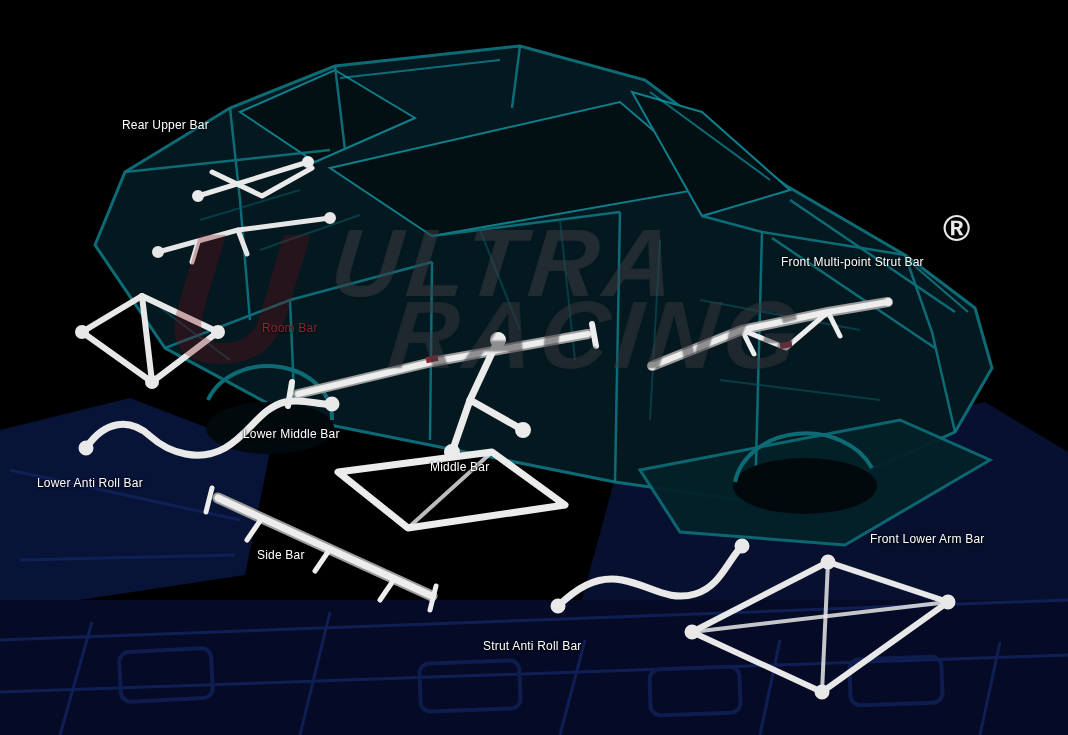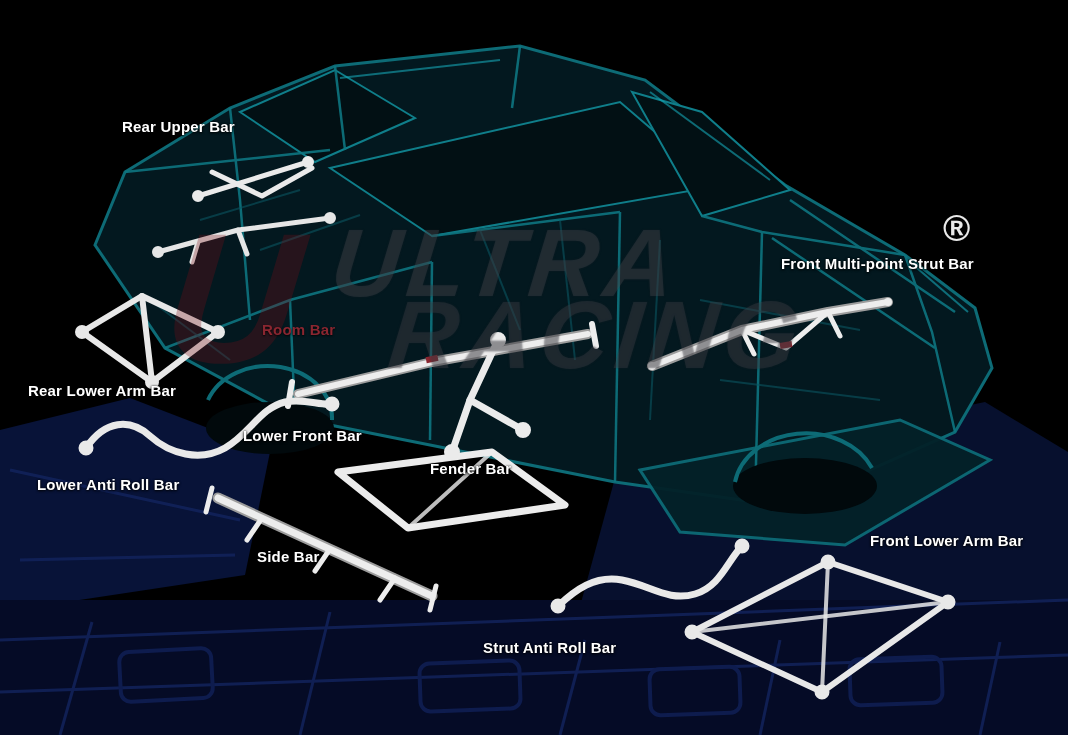--- a/index.html
+++ b/index.html
@@ -3,21 +3,21 @@
 <meta charset="utf-8">
 <style>
   * { margin:0; padding:0; box-sizing:border-box; }
   html,body { background:#111; }
   .stage {
     position:relative; width:1068px; height:735px; background:#000;
     overflow:hidden; font-family:"Liberation Sans", sans-serif;
   }
   .scene-svg { position:absolute; left:0; top:0; width:1068px; height:735px; }
   .part-label {
-    position:absolute; color:#ffffff; font-weight:700; font-size:15px;
+    position:absolute; color:#ffffff; font-weight:400; font-size:12px;
     letter-spacing:.2px; white-space:nowrap;
     text-shadow:0 1px 3px rgba(0,0,0,.95), 0 0 2px rgba(0,0,0,.8);
   }
   .part-label.room { color:#8a2630; text-shadow:0 1px 2px rgba(0,0,0,.9); }
   .registered {
     position:absolute; left:943px; top:208px; color:#e9e9e9;
     font-size:37px; font-weight:700;
   }
   .watermark {
     position:absolute; left:175px; top:220px; width:720px; height:220px;
@@ -212,22 +212,21 @@
   <div class="watermark">
     <div class="wm-emblem">U</div>
     <div class="wm-line one">ULTRA</div>
     <div class="wm-line two">RACING</div>
   </div>
 
   <div class="registered">®</div>
 
   <div class="part-label" style="left:122px; top:118px;">Rear Upper Bar</div>
   <div class="part-label room" style="left:262px; top:321px;">Room Bar</div>
-  <div class="part-label" style="left:28px;  top:382px;">Rear Lower Arm Bar</div>
-  <div class="part-label" style="left:243px; top:427px;">Lower Front Bar</div>
+  <div class="part-label" style="left:243px; top:427px;">Lower Middle Bar</div>
   <div class="part-label" style="left:37px;  top:476px;">Lower Anti Roll Bar</div>
-  <div class="part-label" style="left:430px; top:460px;">Fender Bar</div>
+  <div class="part-label" style="left:430px; top:460px;">Middle Bar</div>
   <div class="part-label" style="left:257px; top:548px;">Side Bar</div>
   <div class="part-label" style="left:483px; top:639px;">Strut Anti Roll Bar</div>
   <div class="part-label" style="left:781px; top:255px;">Front Multi-point Strut Bar</div>
   <div class="part-label" style="left:829px; top:532px;padding-left:41px;">Front Lower Arm Bar</div>
 
 </div>
 
 </body></html>

